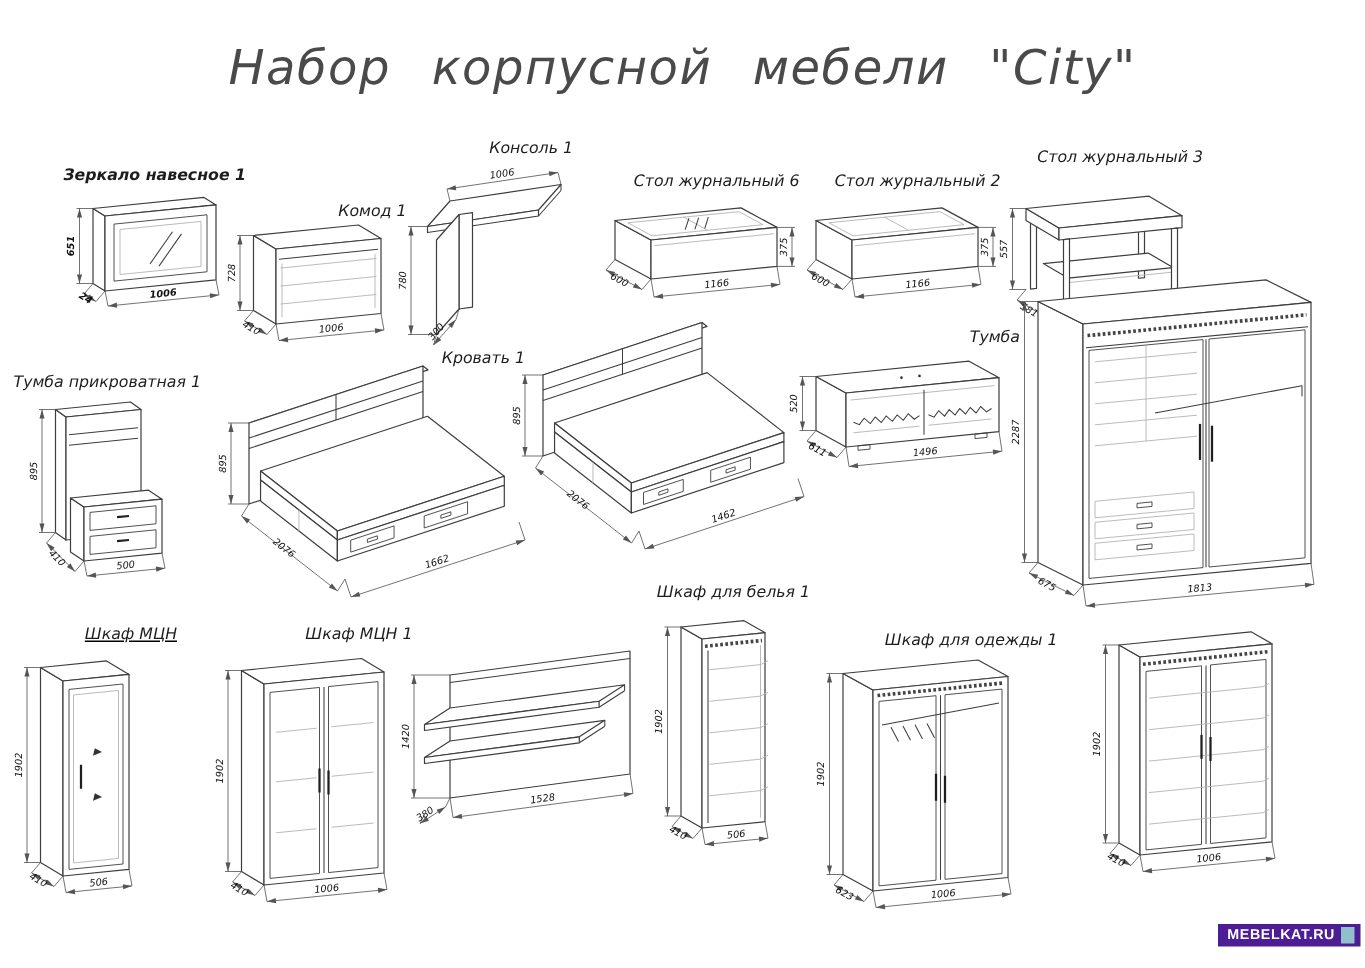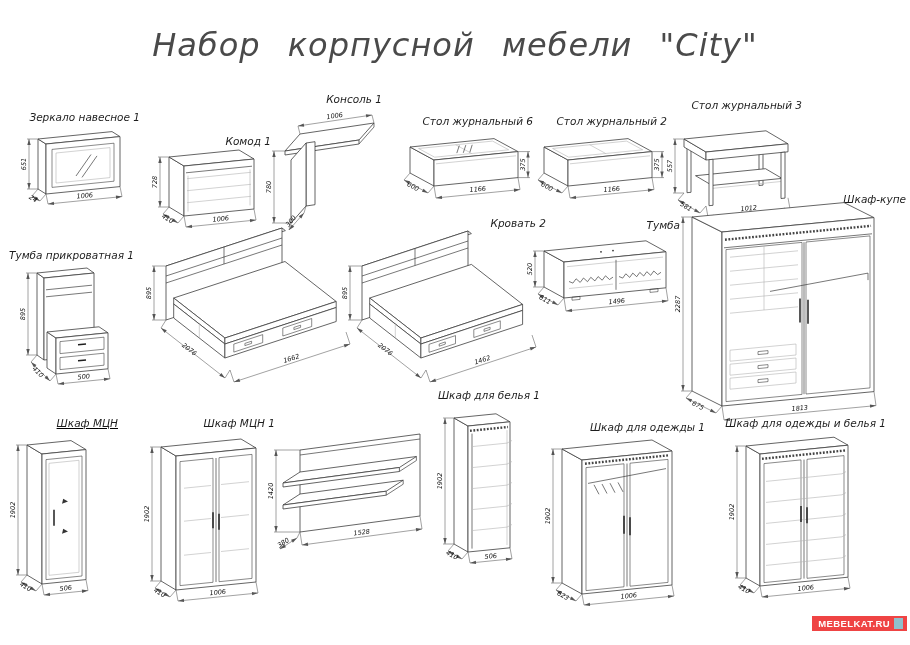--- a/index.html
+++ b/index.html
@@ -24,25 +24,25 @@
   .wm{position:absolute;right:3px;bottom:14px;color:#fff;
       font:bold 9.5px "Liberation Sans",sans-serif;padding:2px 4px 2px 6px;
       letter-spacing:.4px;display:flex;align-items:center}
   .wm2{display:inline-block;width:9px;height:11px;margin-left:4px}
 </style>
 </head>
 <body>
 
 <div id="stage">
   <div class="title">Набор корпусной мебели "City"</div>
-  <div class="wm" style="background: #ef4444;">
+  <div class="wm" style="background: #4c1d95;">
     <span>MEBELKAT.RU</span>
     <span class="wm2" style="background: rgb(143, 192, 204);"></span>
   </div>
-<div class="item" style="left: 0; top: 110px; width: 140px;">
+<div class="item" style="left: 24px; top: 110px; width: 140px; font-weight: bold;">
       <div class="ilabel">Зеркало навесное 1</div>
       <svg class="draw" width="140" height="96">
         <polygon points="38.0,13.0 38.0,63.0 46.0,68.0 46.0,18.0" class="f"></polygon>
         <polygon points="38.0,13.0 112.0,5.6 120.0,10.6 46.0,18.0" class="f"></polygon>
         <polygon points="46.0,18.0 120.0,10.6 120.0,60.6 46.0,68.0" class="f"></polygon>
         <polygon points="52.0,61.4 114.0,55.2 114.0,17.2 52.0,23.4" class="lnp"></polygon>
         <polygon points="56.0,57.0 110.0,51.6 110.0,21.6 56.0,27.0" class="lt"></polygon>
         <line x1="76.0" y1="50.0" x2="91.0" y2="28.5" class="ln"></line>
         <line x1="82.0" y1="51.4" x2="97.0" y2="29.9" class="ln"></line>
         <line x1="38.0" y1="63.0" x2="27.0" y2="63.0" class="dim"></line>
@@ -248,20 +248,21 @@
         <text class="dt" text-anchor="middle" transform="translate(80 114.9) rotate(-5.710593137499647)">500</text>
         <line x1="33.0" y1="91.0" x2="27.0" y2="98.0" class="dim"></line>
         <line x1="52.0" y1="110.0" x2="46.0" y2="117.0" class="dim"></line>
         <line x1="27.0" y1="98.0" x2="46.0" y2="117.0" class="dim"></line>
         <path d="M0,0L-6,-1.7L-6,1.7Z" fill="#555" transform="translate(46 117) rotate(45)"></path>
         <path d="M0,0L-6,-1.7L-6,1.7Z" fill="#555" transform="translate(27 98) rotate(225)"></path>
         <text class="dt" text-anchor="middle" transform="translate(32.5 109.5) rotate(45)">410</text>
       </svg>
     </div>
     <div class="item" style="left: 140px; top: 232px; width: 210px;">
+      <div class="ilabel">Кровать 1</div>
       <svg class="draw" width="210" height="156">
         <polygon points="26.0,34.0 142.0,-4.0 145.4,-1.4 29.4,36.6" class="f"></polygon>
         <polygon points="26.0,34.0 142.0,-4.0 142.0,50.0 26.0,88.0" class="f"></polygon>
         <line x1="26.0" y1="44.0" x2="142.0" y2="6.0" class="ln"></line>
         <line x1="26.0" y1="51.0" x2="142.0" y2="13.0" class="ln"></line>
         <line x1="84.0" y1="15.0" x2="84.0" y2="32.0" class="ln"></line>
         <polygon points="33.7,66.0 145.0,29.5 196.2,69.5 84.9,106.0" class="f"></polygon>
         <polygon points="33.7,66.0 84.9,106.0 84.9,112.0 33.7,72.0" class="f"></polygon>
         <polygon points="84.9,106.0 196.2,69.5 196.2,75.5 84.9,112.0" class="f"></polygon>
         <polygon points="33.7,72.0 84.9,112.0 84.9,126.0 33.7,86.0" class="f"></polygon>
@@ -285,21 +286,20 @@
         <text class="dt" text-anchor="middle" transform="translate(48 119) rotate(37.99873244250467)">2076</text>
         <line x1="90.0" y1="138.0" x2="94.0" y2="150.0" class="dim"></line>
         <line x1="206.0" y1="100.0" x2="210.0" y2="112.0" class="dim"></line>
         <line x1="94.0" y1="150.0" x2="210.0" y2="112.0" class="dim"></line>
         <path d="M0,0L-6,-1.7L-6,1.7Z" fill="#555" transform="translate(210 112) rotate(-18.138082155597317)"></path>
         <path d="M0,0L-6,-1.7L-6,1.7Z" fill="#555" transform="translate(94 150) rotate(161.86191784440268)"></path>
         <text class="dt" text-anchor="middle" transform="translate(152 128.5) rotate(-18.138082155597317)">1662</text>
       </svg>
     </div>
     <div class="item" style="left: 336px; top: 216px; width: 210px;">
-      <div class="ilabel">Кровать 2</div>
       <svg class="draw" width="210" height="156">
         <polygon points="26.0,34.0 132.0,-1.0 135.4,1.6 29.4,36.6" class="f"></polygon>
         <polygon points="26.0,34.0 132.0,-1.0 132.0,53.0 26.0,88.0" class="f"></polygon>
         <line x1="26.0" y1="44.0" x2="132.0" y2="9.0" class="ln"></line>
         <line x1="26.0" y1="51.0" x2="132.0" y2="16.0" class="ln"></line>
         <line x1="79.0" y1="16.5" x2="79.0" y2="33.5" class="ln"></line>
         <polygon points="33.7,66.0 135.4,32.4 186.6,72.4 84.9,106.0" class="f"></polygon>
         <polygon points="33.7,66.0 84.9,106.0 84.9,112.0 33.7,72.0" class="f"></polygon>
         <polygon points="84.9,106.0 186.6,72.4 186.6,78.4 84.9,112.0" class="f"></polygon>
         <polygon points="33.7,72.0 84.9,112.0 84.9,126.0 33.7,86.0" class="f"></polygon>
@@ -359,21 +359,20 @@
         <text class="dt" text-anchor="middle" transform="translate(87 69.4) rotate(-5.710593137499646)">1496</text>
         <line x1="14.0" y1="53.0" x2="8.0" y2="60.0" class="dim"></line>
         <line x1="34.0" y1="64.0" x2="28.0" y2="71.0" class="dim"></line>
         <line x1="8.0" y1="60.0" x2="28.0" y2="71.0" class="dim"></line>
         <path d="M0,0L-6,-1.7L-6,1.7Z" fill="#555" transform="translate(28 71) rotate(28.81079374297307)"></path>
         <path d="M0,0L-6,-1.7L-6,1.7Z" fill="#555" transform="translate(8 60) rotate(208.81079374297306)"></path>
         <text class="dt" text-anchor="middle" transform="translate(14 67.5) rotate(28.81079374297307)">611</text>
       </svg>
     </div>
     <div class="item" style="left: 676px; top: 192px; width: 230px;">
-      <div class="ilabel">Шкаф-купе</div>
       <svg class="draw" width="230" height="230">
         <polygon points="16.0,9.0 16.0,183.0 46.0,198.0 46.0,24.0" class="f"></polygon>
         <polygon points="16.0,9.0 168.0,-5.4 198.0,9.6 46.0,24.0" class="f"></polygon>
         <polygon points="46.0,24.0 198.0,9.6 198.0,183.6 46.0,198.0" class="f"></polygon>
         <line x1="48.0" y1="39.8" x2="196.0" y2="25.8" class="ln"></line>
         <line x1="49" y1="31.715000000000003" x2="195" y2="17.845" class="hz"></line>
         <polygon points="50.0,193.6 126.0,186.4 126.0,34.4 50.0,41.6" class="lnp"></polygon>
         <polygon points="130.0,186.0 194.0,179.9 194.0,27.9 130.0,34.0" class="lnp"></polygon>
         <line x1="128.0" y1="186.2" x2="128.0" y2="34.2" class="ln"></line>
         <line x1="54.0" y1="105.2" x2="122.0" y2="98.8" class="lt"></line>
@@ -582,21 +581,20 @@
         <text class="dt" text-anchor="middle" transform="translate(89 162) rotate(-5.710593137499643)">1006</text>
         <line x1="22.0" y1="147.0" x2="16.0" y2="154.0" class="dim"></line>
         <line x1="42.0" y1="158.0" x2="36.0" y2="165.0" class="dim"></line>
         <line x1="16.0" y1="154.0" x2="36.0" y2="165.0" class="dim"></line>
         <path d="M0,0L-6,-1.7L-6,1.7Z" fill="#555" transform="translate(36 165) rotate(28.81079374297307)"></path>
         <path d="M0,0L-6,-1.7L-6,1.7Z" fill="#555" transform="translate(16 154) rotate(208.81079374297306)"></path>
         <text class="dt" text-anchor="middle" transform="translate(22 161.5) rotate(28.81079374297307)">623</text>
       </svg>
     </div>
     <div class="item" style="left: 716px; top: 416px; width: 170px;">
-      <div class="ilabel">Шкаф для одежды и белья 1</div>
       <svg class="draw" width="170" height="190">
         <polygon points="30.0,14.0 30.0,146.0 44.0,154.0 44.0,22.0" class="f"></polygon>
         <polygon points="30.0,14.0 118.0,5.2 132.0,13.2 44.0,22.0" class="f"></polygon>
         <polygon points="44.0,22.0 132.0,13.2 132.0,145.2 44.0,154.0" class="f"></polygon>
         <line x1="46" y1="26.80000000000001" x2="130" y2="18.400000000000006" class="hz"></line>
         <polygon points="48.0,150.6 85.0,146.9 85.0,27.9 48.0,31.6" class="lnp"></polygon>
         <polygon points="91.0,146.3 128.0,142.6 128.0,23.6 91.0,27.3" class="lnp"></polygon>
         <line x1="88.0" y1="146.6" x2="88.0" y2="27.6" class="ln"></line>
         <line x1="50.0" y1="133.4" x2="126.0" y2="125.8" class="lt"></line>
         <line x1="126.0" y1="125.8" x2="130.0" y2="123.6" class="lt"></line>

